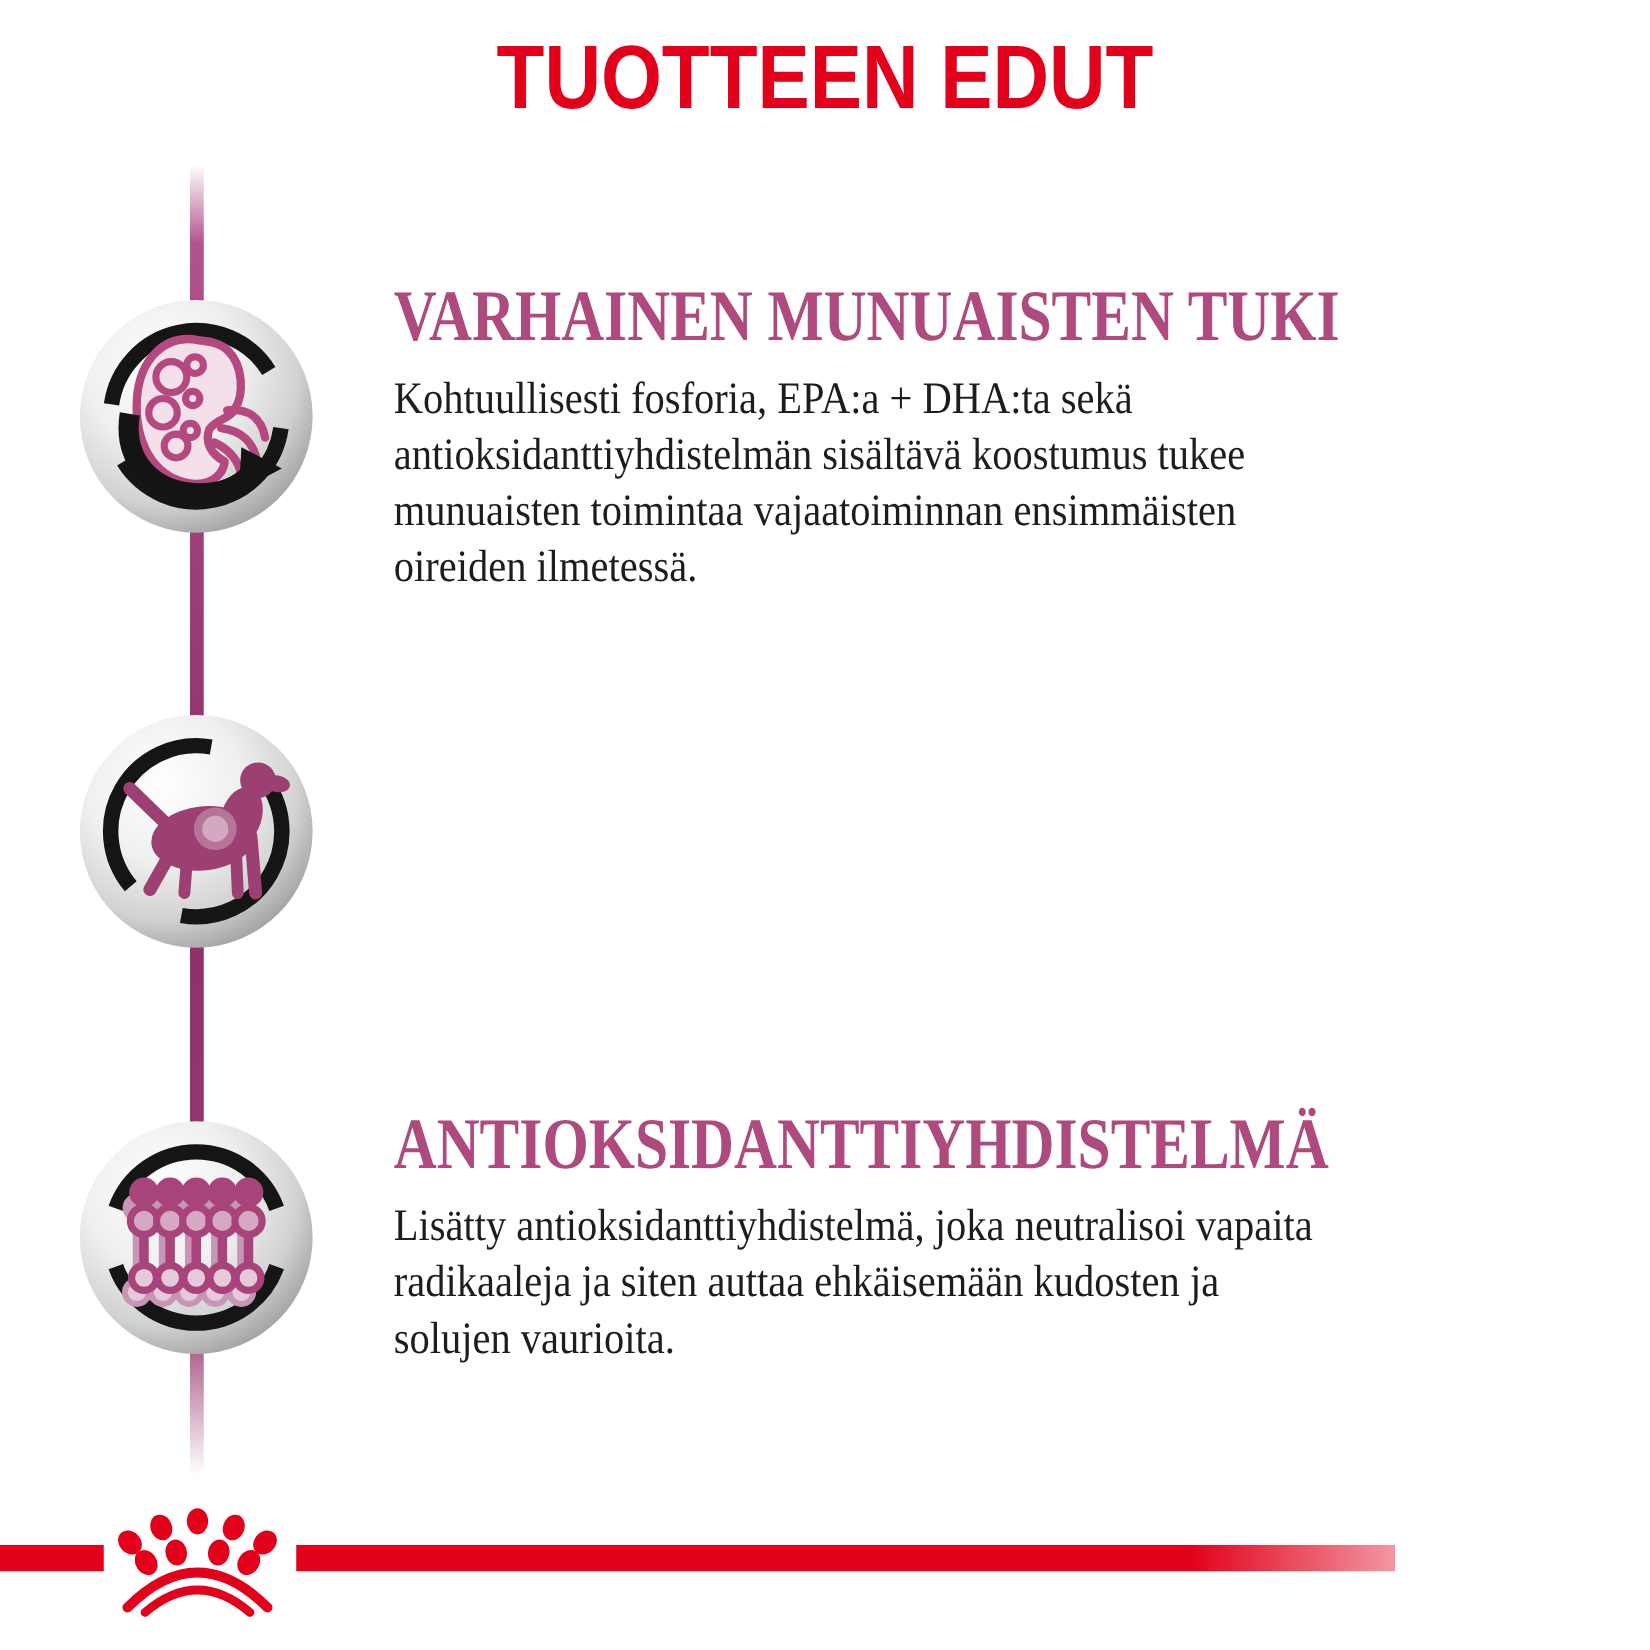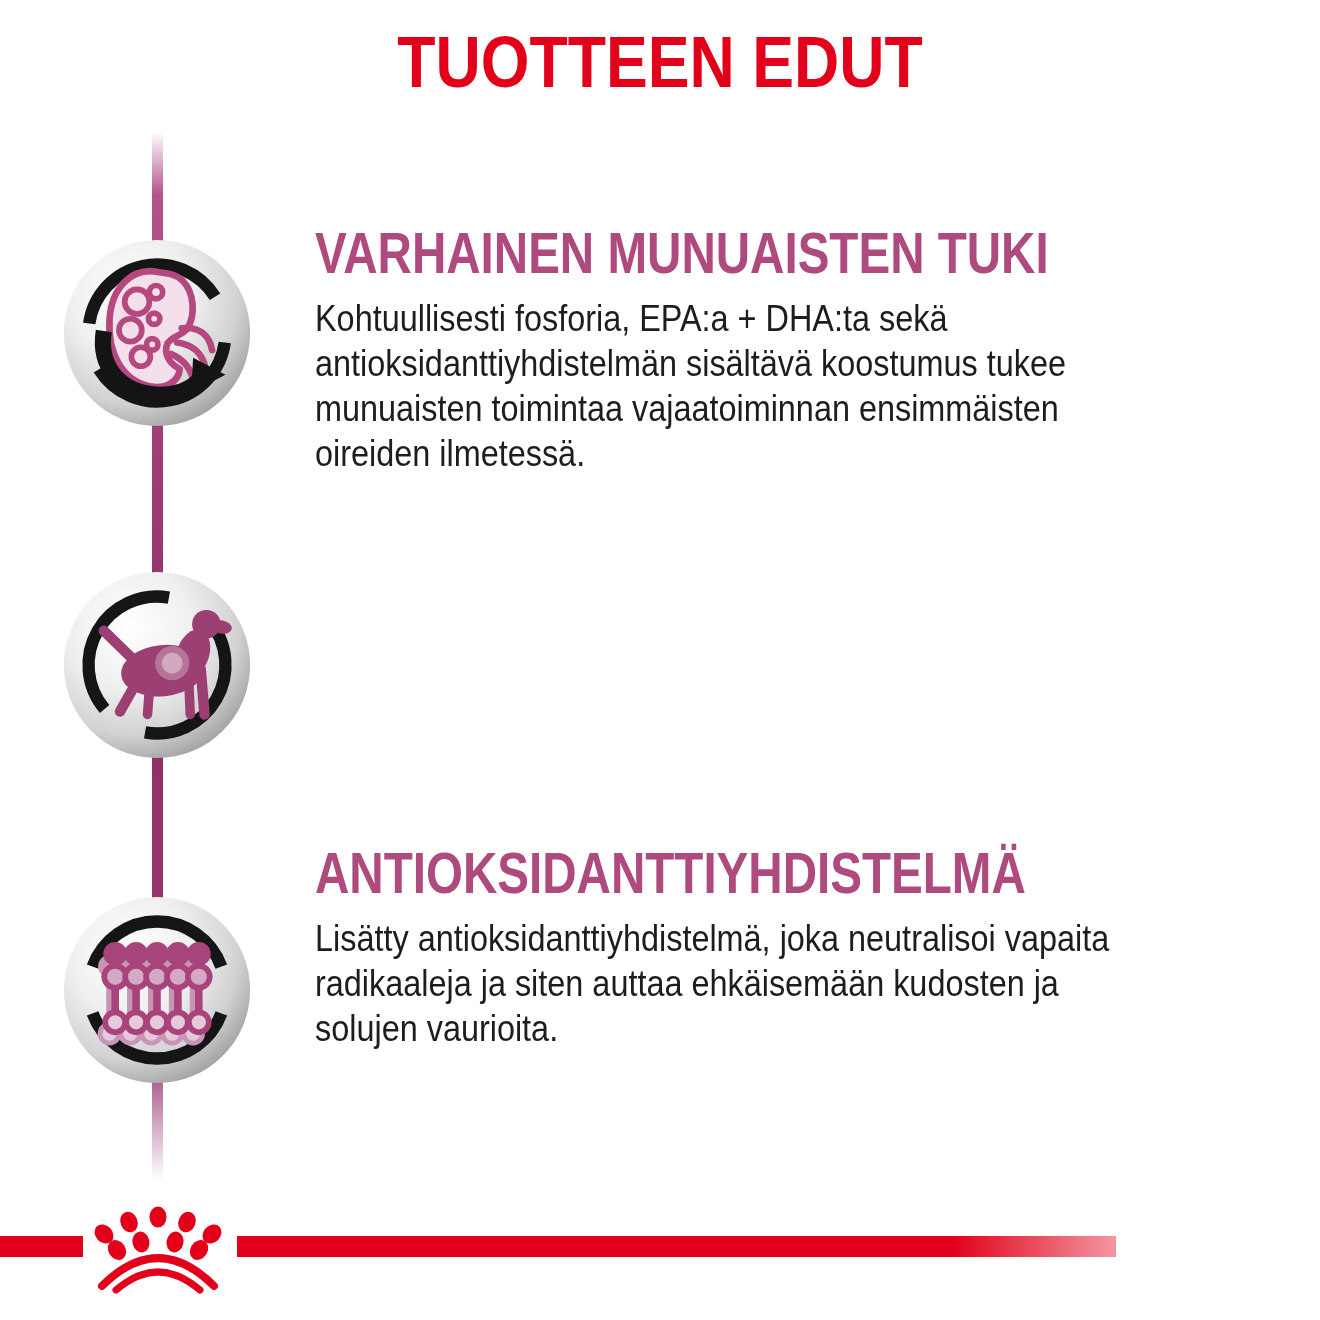--- a/index.html
+++ b/index.html
@@ -16,24 +16,24 @@
   .vline{
     position:absolute;left:152px;top:132px;width:11px;height:1048px;
     background:linear-gradient(to bottom,
       rgba(178,83,140,0) 0%, #b2538c 6%, #a2417b 25%,
       #8e2f68 55%, #9a3a73 88%, rgba(154,58,115,0) 100%);
   }
   .icon-badge{position:absolute;width:190px;height:190px;}
   .badge-1{left:62px;top:238px;}
   .badge-2{left:62px;top:570px;}
   .badge-3{left:62px;top:895px;}
-  .section{position:absolute;left:315px;}
+  .section{position:absolute;left:315px;font-family:Liberation Serif, serif;}
   .sec-1{top:222px;}
   .sec-2{top:548px;}
-  .sec-3{top:842px;}
+  .sec-3{top:884px;}
   .section h2{
     margin:0;font-size:58px;line-height:62px;font-weight:bold;color:#ae4a7e;
     transform:scaleX(0.82);transform-origin:left top;white-space:nowrap;
   }
   .section .body{
     margin-top:12px;font-size:36px;color:#1d1d1b;
     transform:scaleX(0.90);transform-origin:left top;
   }
   .section .body .line{height:45px;line-height:45px;white-space:nowrap;}
   .footer-bar-left{

